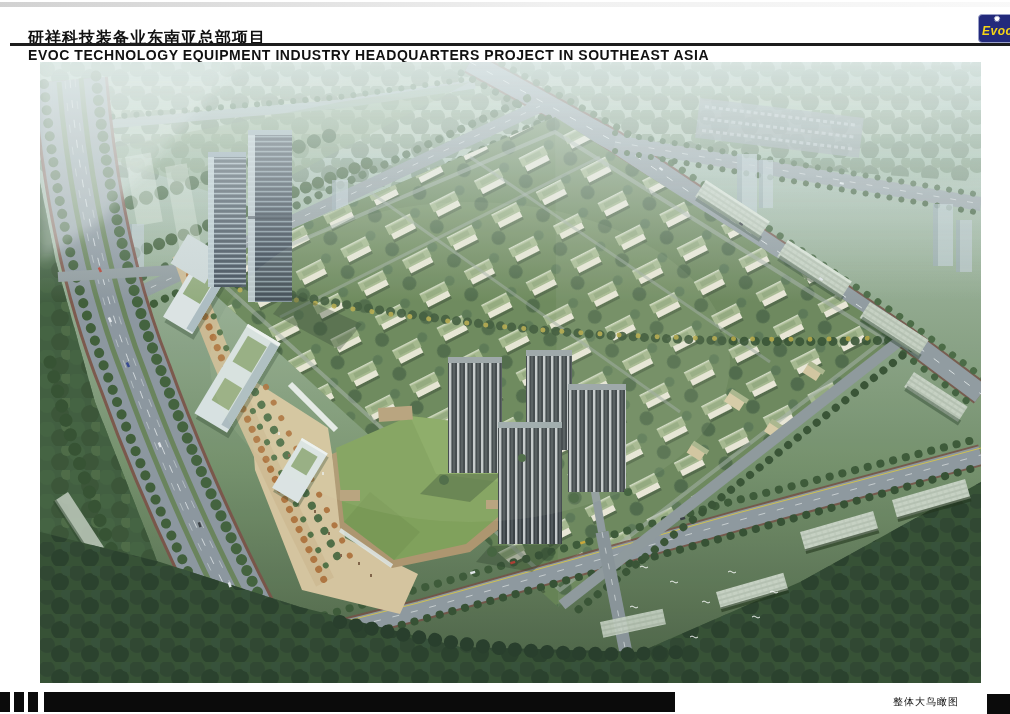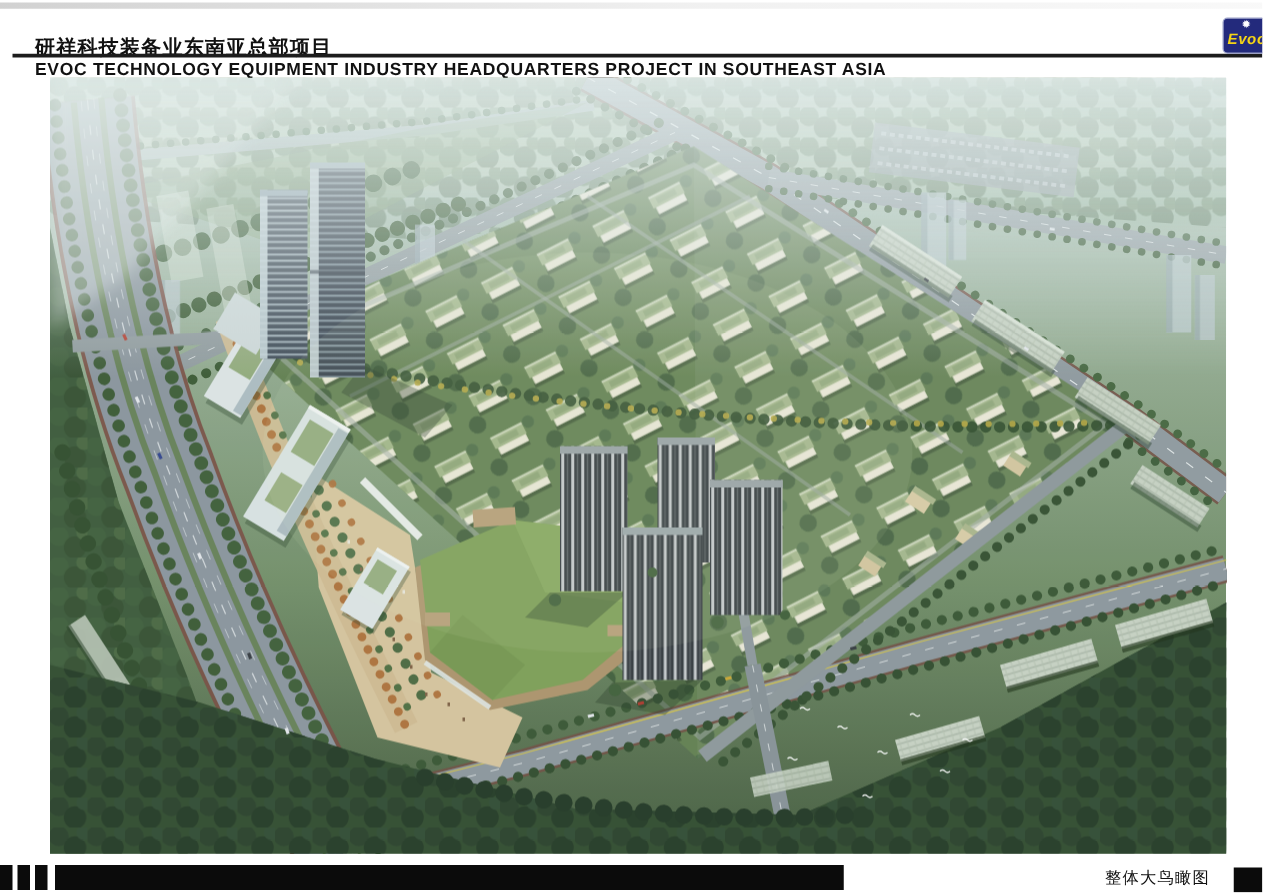--- a/index.html
+++ b/index.html
@@ -19,21 +19,21 @@
   .logo .evoc{position:absolute;left:3px;top:9px;font-size:12px;font-weight:bold;
         font-style:italic;color:#f5d416;letter-spacing:.5px;}
   .render{position:absolute;left:40px;top:62px;width:941px;height:621px;overflow:hidden;}
   .render svg{display:block;}
   .bar{position:absolute;background:#0b0b0b;height:20px;top:692px;}
   .b1{left:0;width:10px;} .b2{left:14px;width:10px;} .b3{left:28px;width:10px;}
   .b4{left:44px;width:631px;}
   .endsq{position:absolute;left:987px;top:694px;width:23px;height:20px;background:#0b0b0b;}
   .caption{position:absolute;left:880px;top:692px;width:92px;height:20px;line-height:20px;
         text-align:center;font-family:"Liberation Serif","DejaVu Serif",serif;
-        font-size:13px;color:#111;letter-spacing:1px;white-space:nowrap;}
+        font-size:10px;color:#111;letter-spacing:1px;white-space:nowrap;}
 </style>
 </head>
 <body>
 
 <div class="page">
 
   <div class="top-smudge"></div>
 
   <header>
     <div class="title-cn">研祥科技装备业东南亚总部项目</div>

